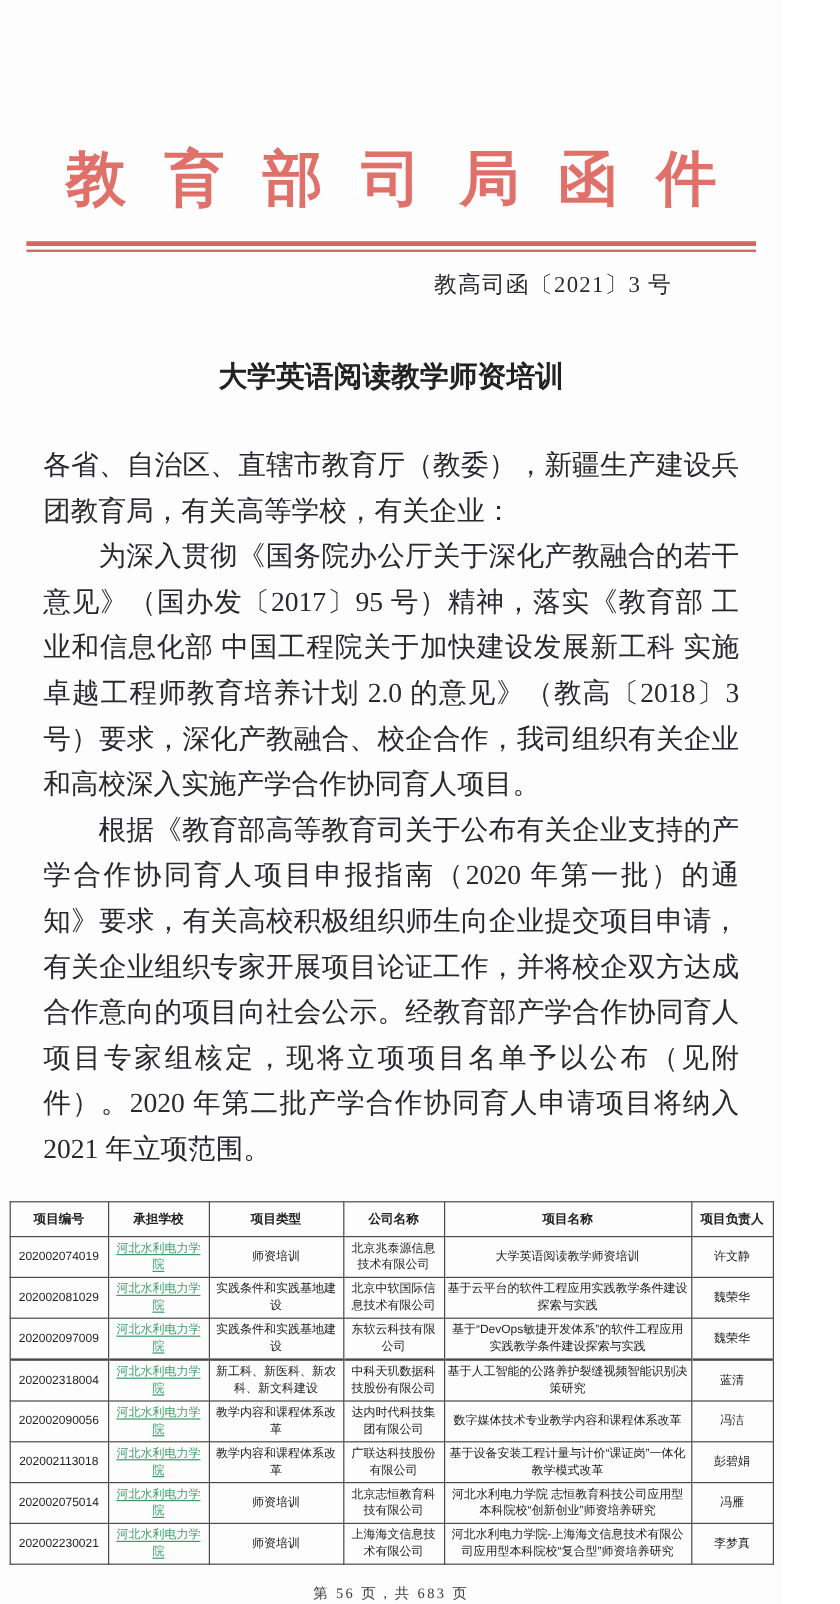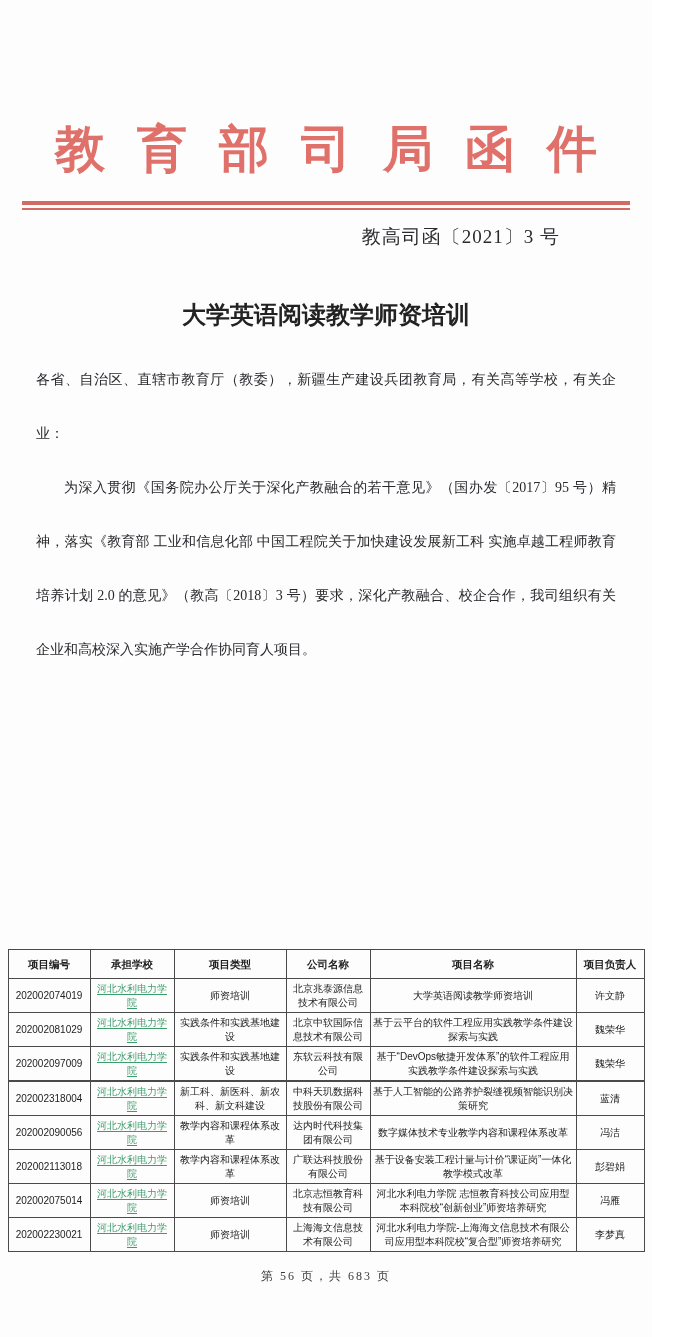--- a/index.html
+++ b/index.html
@@ -34,22 +34,22 @@
     font-size:19px; letter-spacing:1px; color:#2a2a2e;
   }
   .doc-title {
     margin-top:44px;
     text-align:center;
     font-size:24px; font-weight:bold; line-height:41px;
     color:#222; font-family:"Liberation Sans", sans-serif;
   }
   .body-text {
     width:580px; min-height:572px;
-    margin:18px auto 0;
-    font-size:14px; line-height:54px;
+    margin:34px auto 0;
+    font-size:23px; line-height:38px;
     text-align:justify; color:#28282d;
   }
   .body-text p.indent { text-indent:2em; }
   .doc-table {
     width:636px;
     margin:24px auto 4px;
     border-collapse:collapse;
     table-layout:fixed;
     font-family:Liberation Sans, sans-serif;
     font-size:10px; color:#222;
@@ -90,20 +90,21 @@
 
   <div class="doc-number">教高司函〔2021〕3 号</div>
 
   <div class="doc-title">
     <div>大学英语阅读教学师资培训</div>
   </div>
 
   <div class="body-text">
     <p>各省、自治区、直辖市教育厅（教委），新疆生产建设兵团教育局，有关高等学校，有关企业：</p>
     <p class="indent">为深入贯彻《国务院办公厅关于深化产教融合的若干意见》（国办发〔2017〕95 号）精神，落实《教育部 工业和信息化部 中国工程院关于加快建设发展新工科 实施卓越工程师教育培养计划 2.0 的意见》（教高〔2018〕3 号）要求，深化产教融合、校企合作，我司组织有关企业和高校深入实施产学合作协同育人项目。</p>
+    <p class="indent">根据《教育部高等教育司关于公布有关企业支持的产学合作协同育人项目申报指南（2020 年第一批）的通知》要求，有关高校积极组织师生向企业提交项目申请，有关企业组织专家开展项目论证工作，并将校企双方达成合作意向的项目向社会公示。经教育部产学合作协同育人项目专家组核定，现将立项项目名单予以公布（见附件）。2020 年第二批产学合作协同育人申请项目将纳入 2021 年立项范围。</p>
   </div>
 
   <table class="doc-table">
     <colgroup>
       <col class="col-id">
         <col class="col-school">
         <col class="col-type">
       <col class="col-company">
         <col class="col-project">
         <col class="col-leader">

